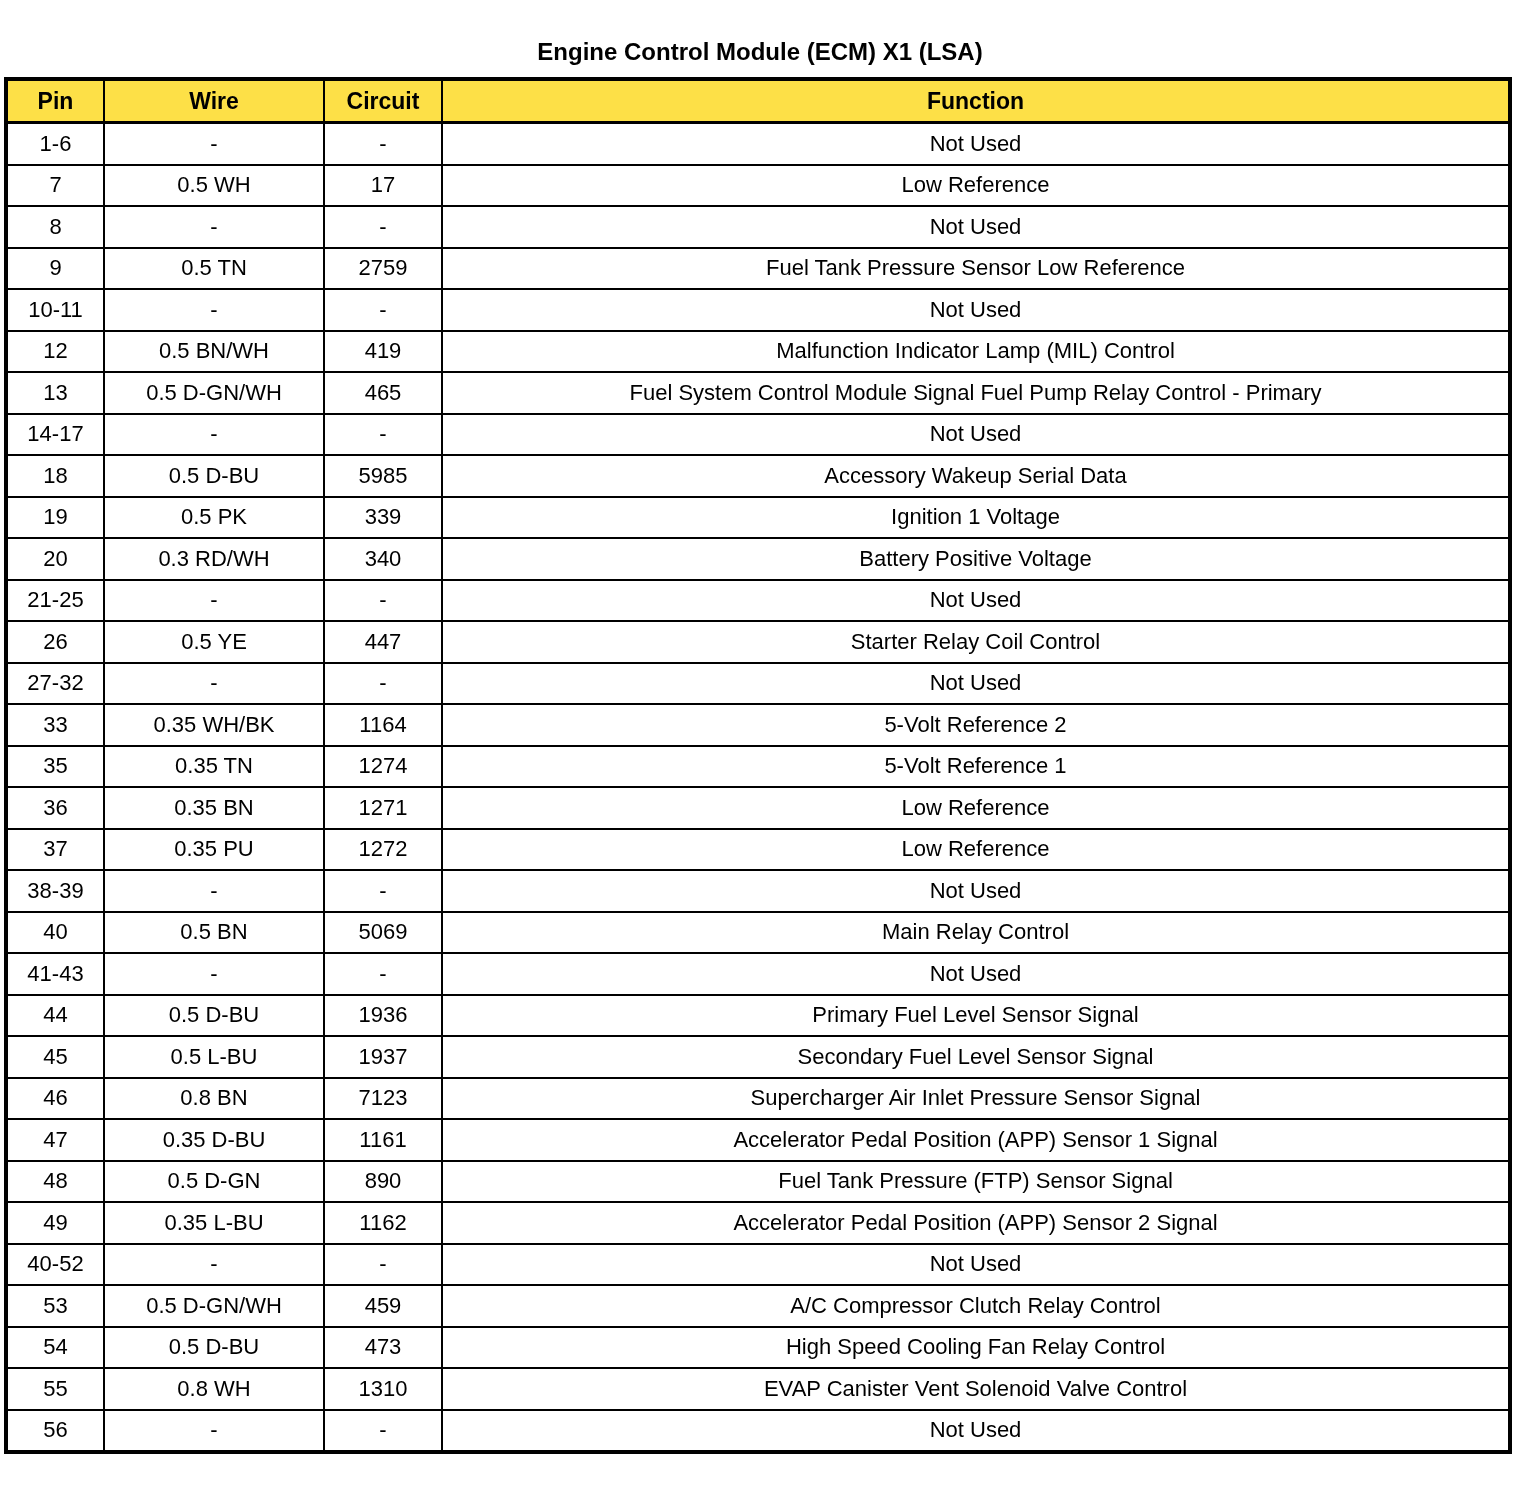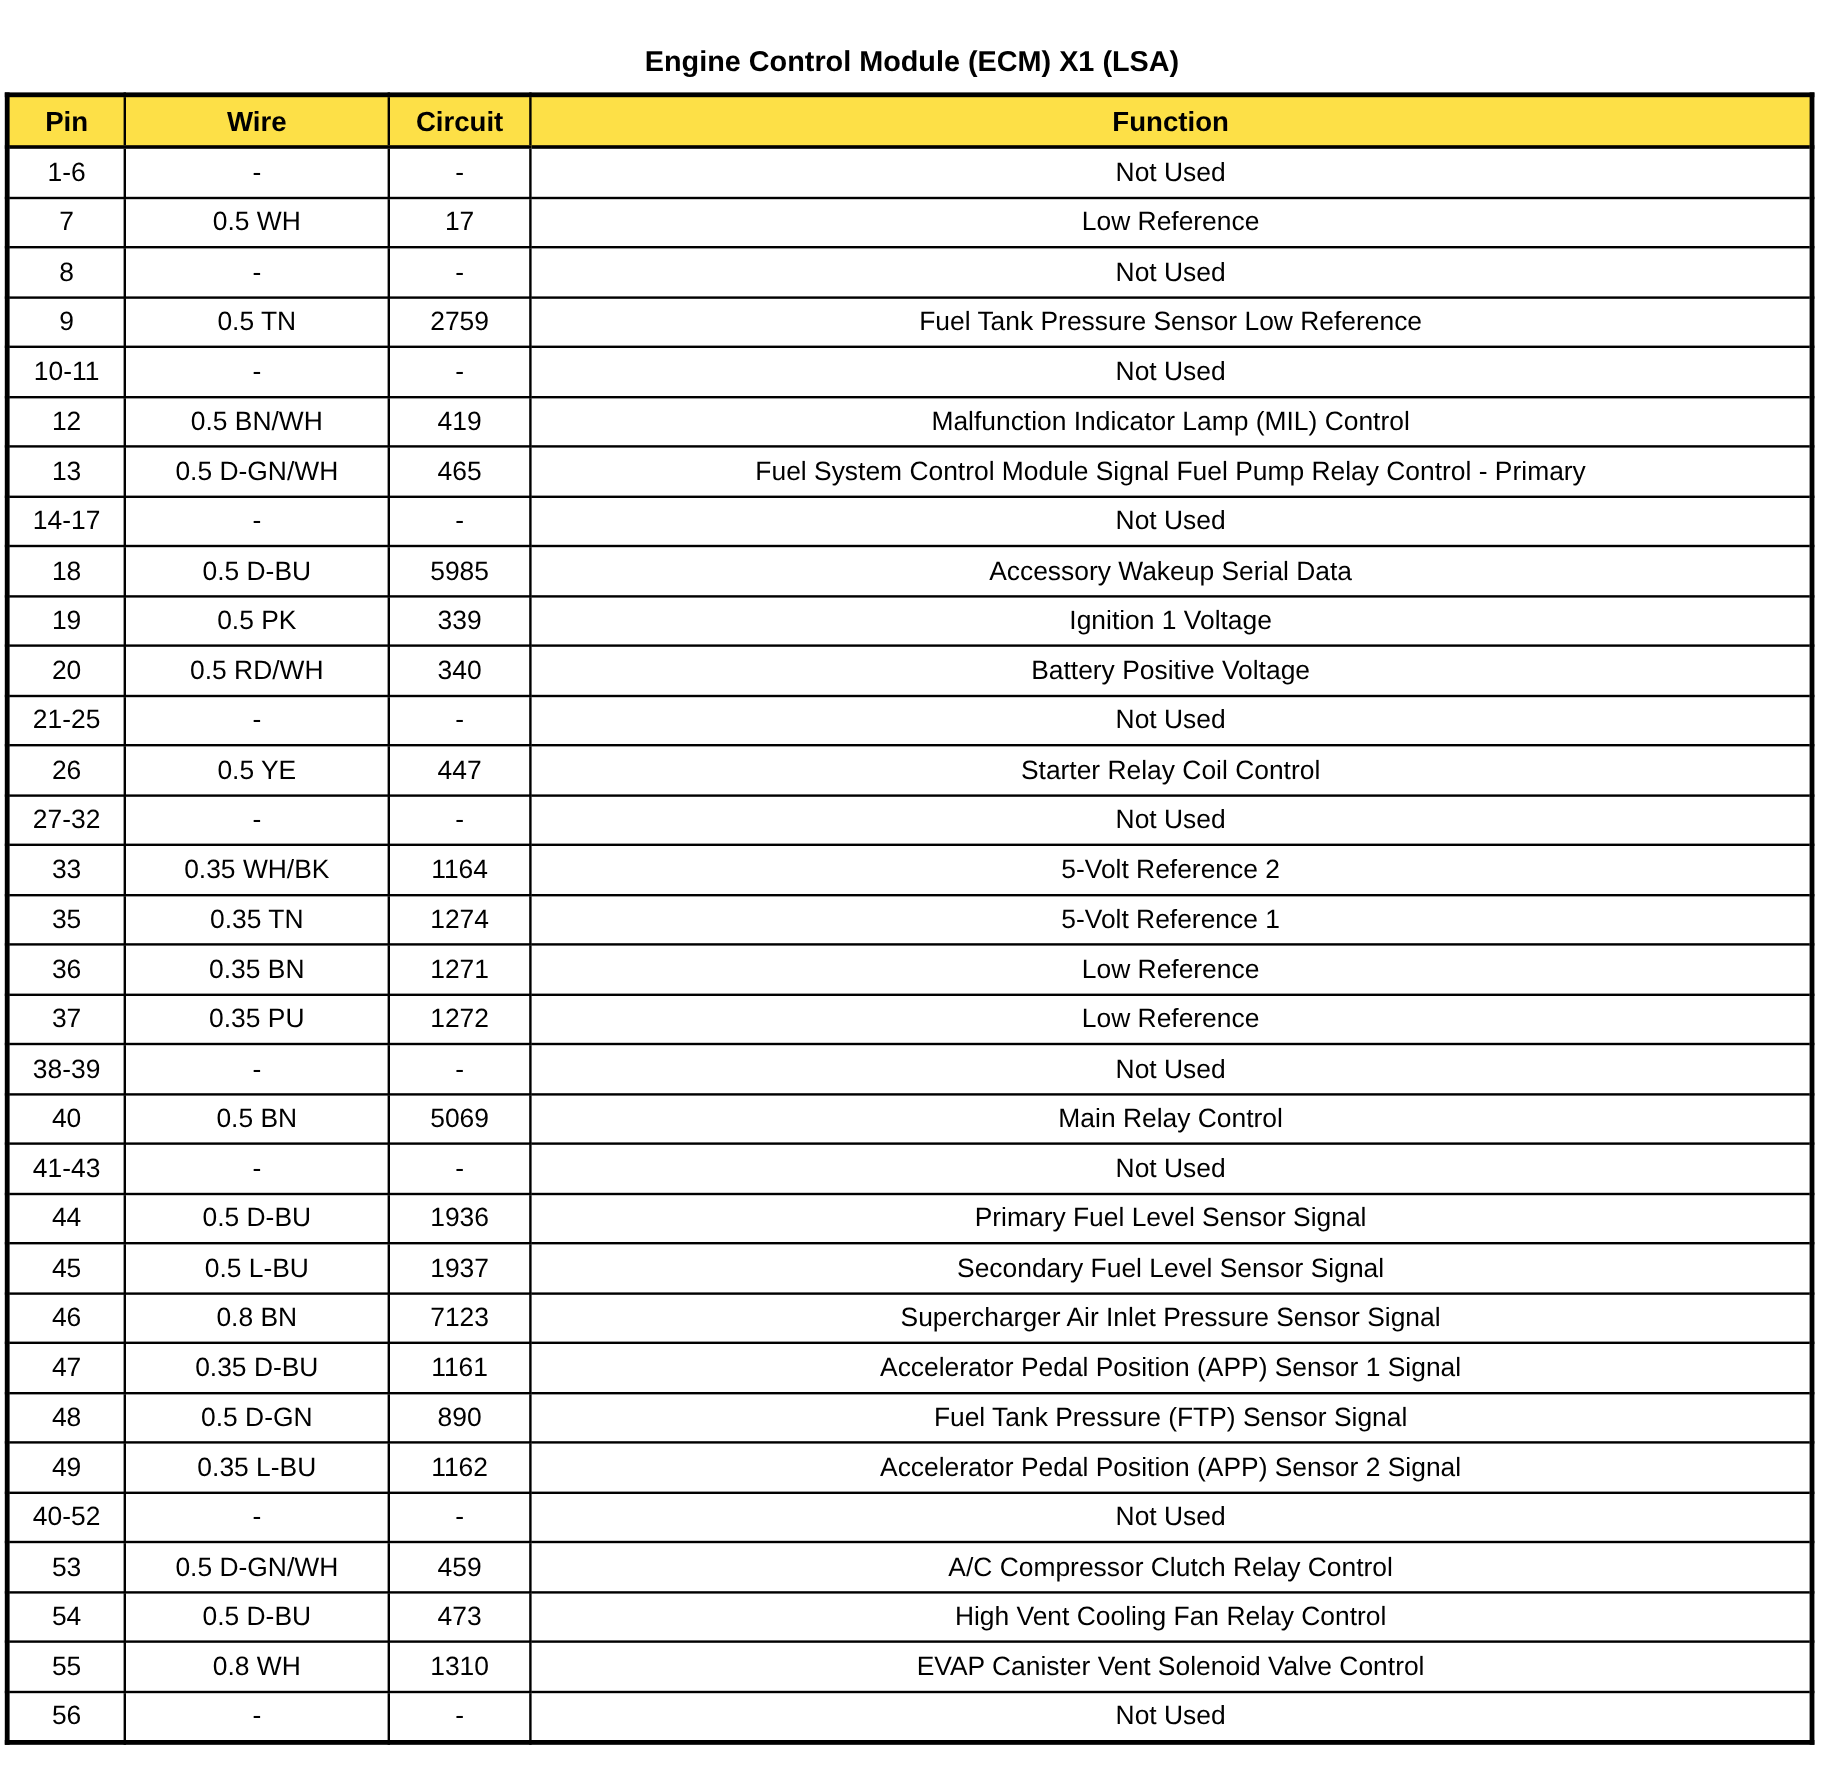--- a/index.html
+++ b/index.html
@@ -145,21 +145,21 @@
           <td class="cell-function">Accessory Wakeup Serial Data</td>
         </tr>
         <tr>
           <td class="cell-pin">19</td>
           <td class="cell-wire">0.5 PK</td>
           <td class="cell-circuit">339</td>
           <td class="cell-function">Ignition 1 Voltage</td>
         </tr>
         <tr>
           <td class="cell-pin">20</td>
-          <td class="cell-wire">0.5 RD/WH</td>
+          <td class="cell-wire">0.3 RD/WH</td>
           <td class="cell-circuit">340</td>
           <td class="cell-function">Battery Positive Voltage</td>
         </tr>
         <tr>
           <td class="cell-pin">21-25</td>
           <td class="cell-wire">-</td>
           <td class="cell-circuit">-</td>
           <td class="cell-function">Not Used</td>
         </tr>
         <tr>
@@ -261,21 +261,21 @@
         <tr>
           <td class="cell-pin">53</td>
           <td class="cell-wire">0.5 D-GN/WH</td>
           <td class="cell-circuit">459</td>
           <td class="cell-function">A/C Compressor Clutch Relay Control</td>
         </tr>
         <tr>
           <td class="cell-pin">54</td>
           <td class="cell-wire">0.5 D-BU</td>
           <td class="cell-circuit">473</td>
-          <td class="cell-function">High Vent Cooling Fan Relay Control</td>
+          <td class="cell-function">High Speed Cooling Fan Relay Control</td>
         </tr>
         <tr>
           <td class="cell-pin">55</td>
           <td class="cell-wire">0.8 WH</td>
           <td class="cell-circuit">1310</td>
           <td class="cell-function">EVAP Canister Vent Solenoid Valve Control</td>
         </tr>
         <tr>
           <td class="cell-pin">56</td>
           <td class="cell-wire">-</td>

